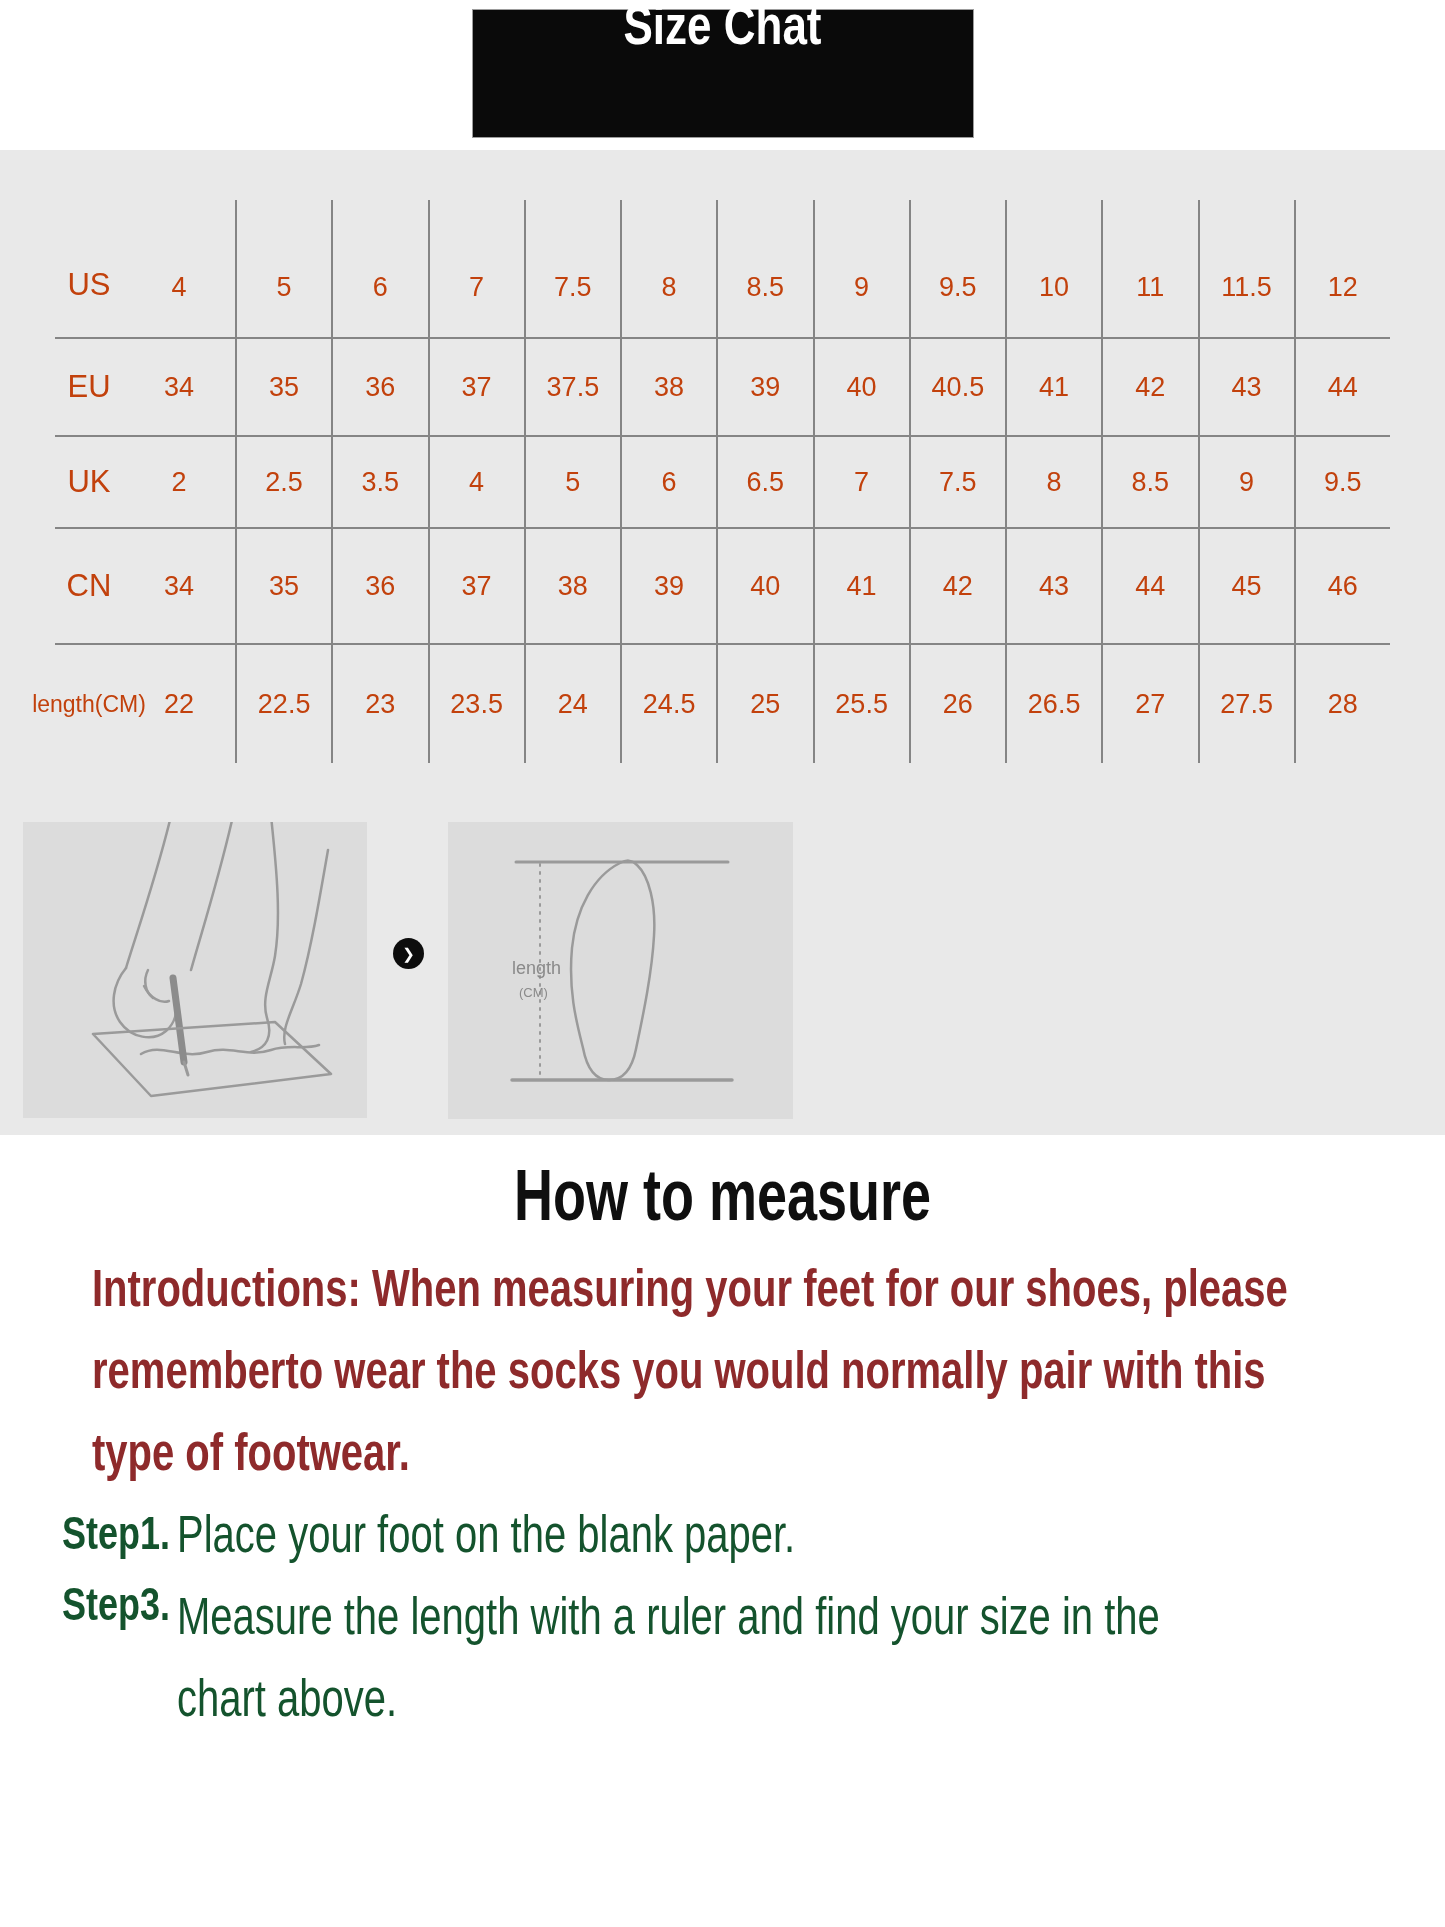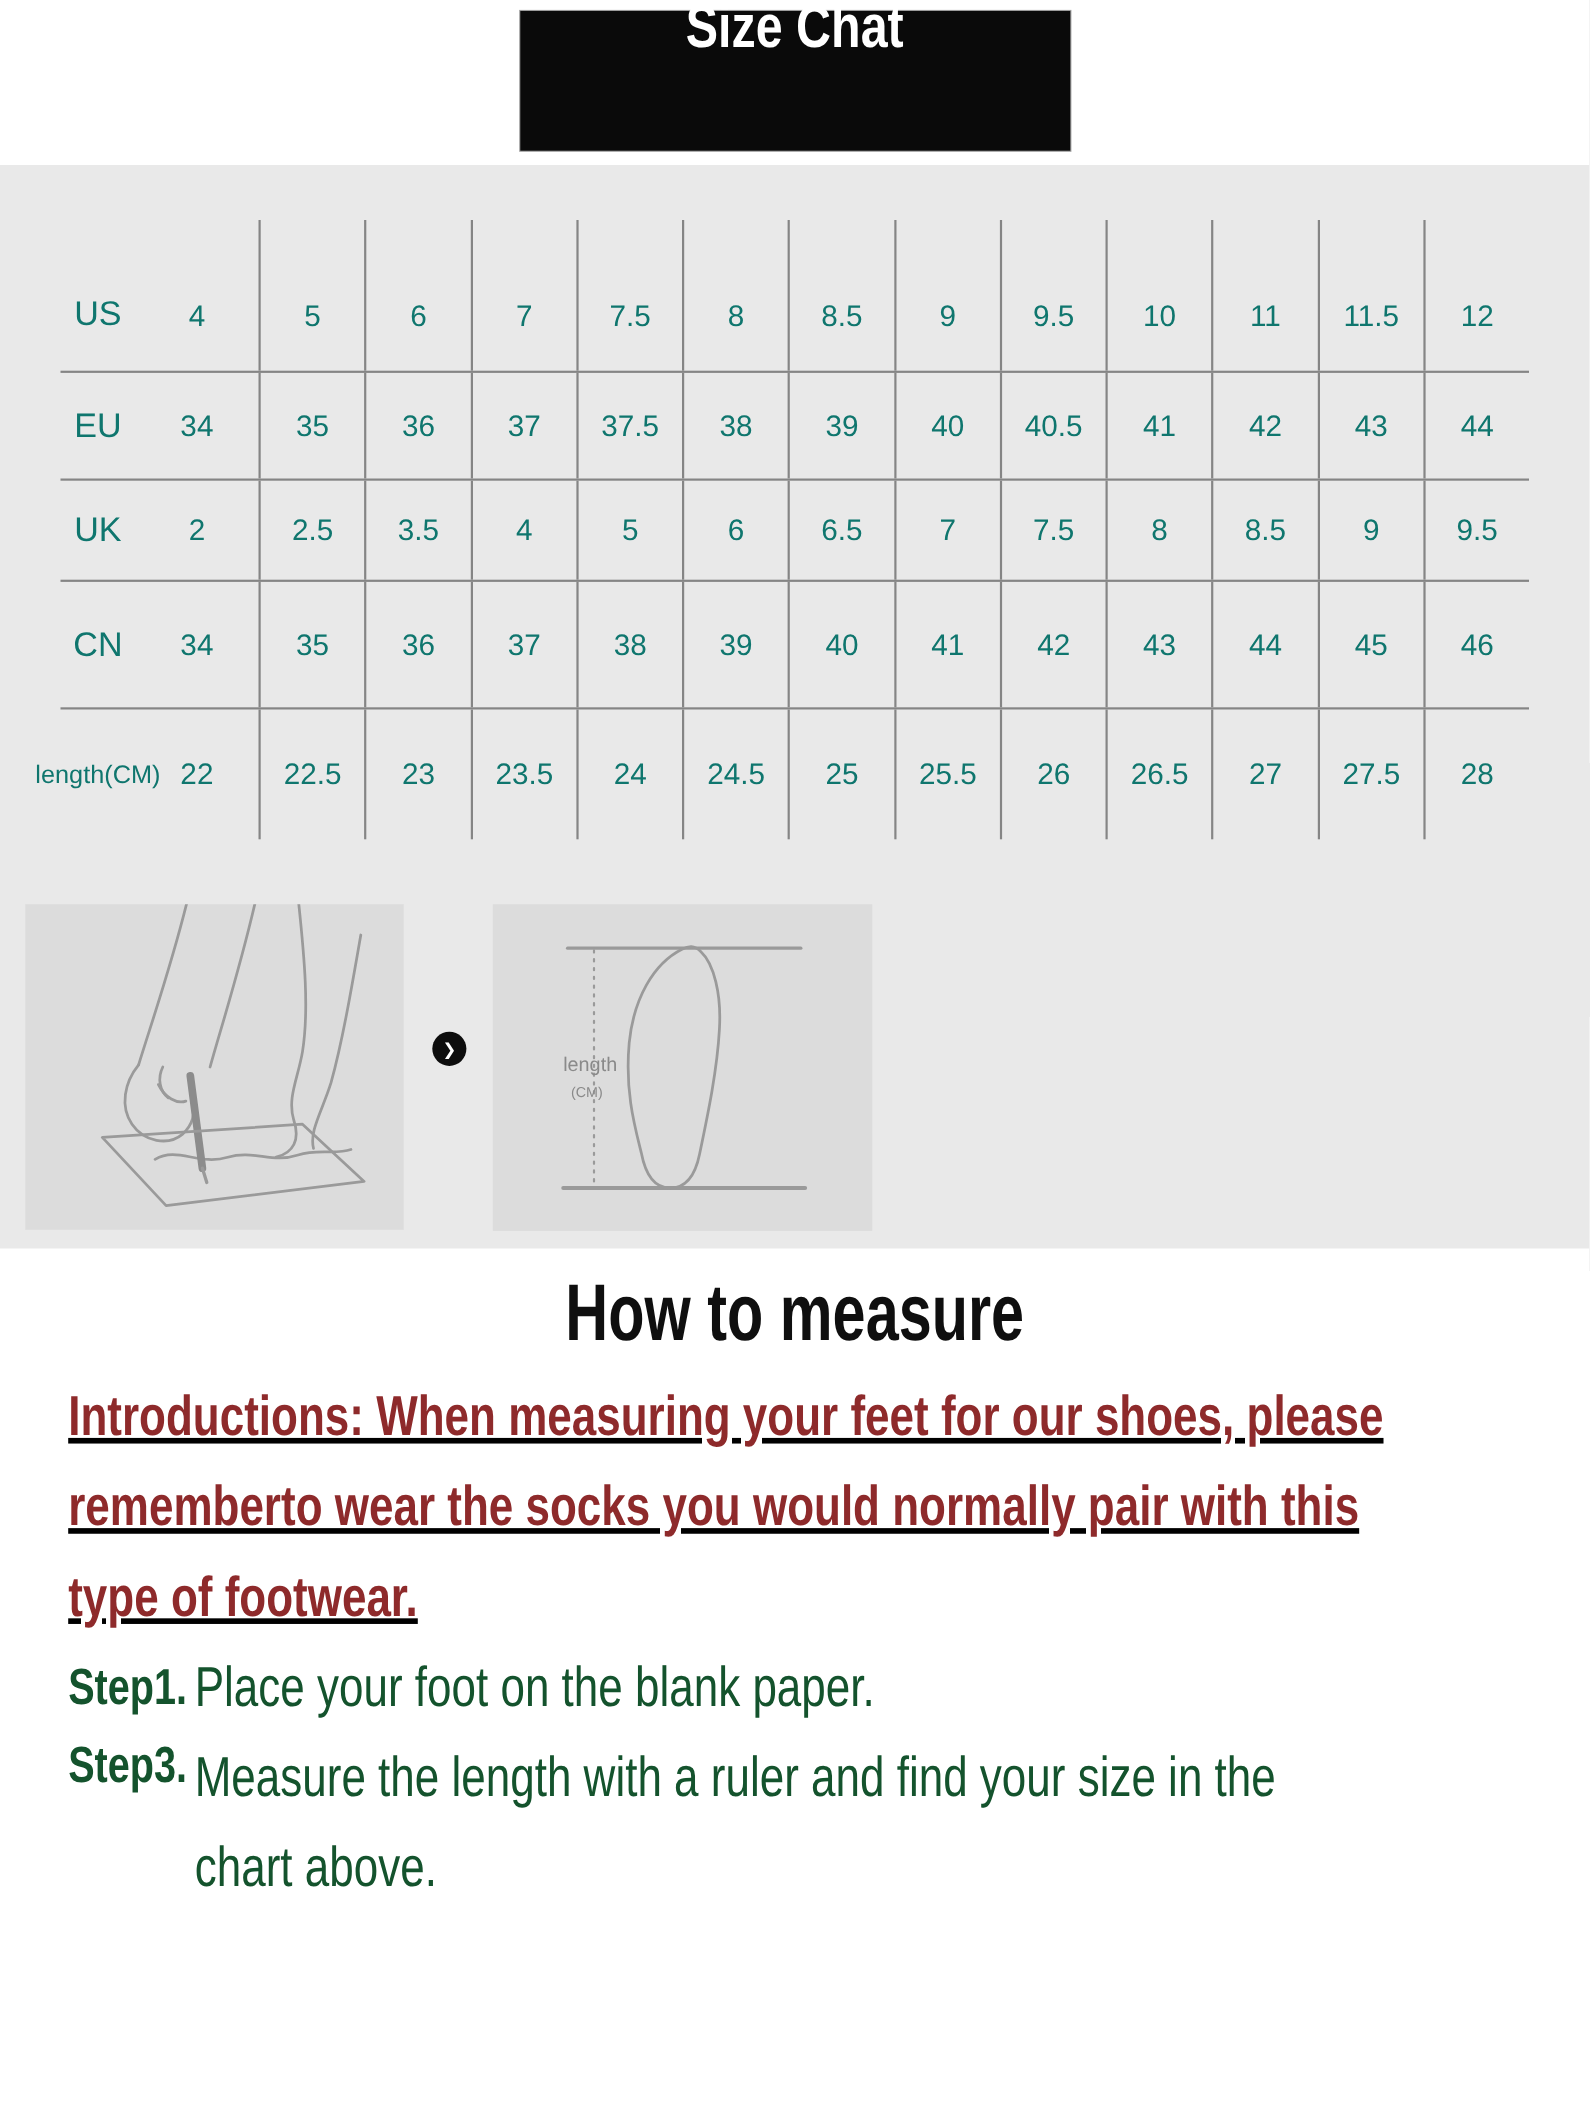--- a/index.html
+++ b/index.html
@@ -20,21 +20,21 @@
     transform:scaleY(1.25);
   }
 
   
   .panel{
     margin-top:13px;width:1445px;height:985px;background:#e9e9e9;
     box-sizing:border-box;padding-top:50px;
   }
 
   
-  .table{margin-left:55px;width:1335px;color:#0f766e;}
+  .table{margin-left:55px;width:1335px;color:#c2410c;}
   .t-row{
     display:grid;grid-template-columns:68px 112px repeat(12,1fr);
   }
   .t-row:nth-child(1){height:137px;}
   .t-row:nth-child(2){height:96px;}
   .t-row:nth-child(3){height:90px;}
   .t-row:nth-child(4){height:114px;}
   .t-row:nth-child(5){height:118px;}
   .t-row + .t-row{border-top:2px solid #858585;}
   .cell{
@@ -56,21 +56,21 @@
     background:#0d0d0d;color:#ffffff;display:flex;align-items:center;justify-content:center;
     font-size:15px;font-weight:bold;
   }
   .illus svg{display:block;width:100%;height:100%;}
 
   
   .howto-title{
     font-size:54px;font-weight:bold;color:#0f0f0f;text-align:center;
     line-height:62px;margin:28px 0 0;transform:scaleY(1.35);
   }
-  .intro{margin:22px 40px 0 62px;text-decoration:underline;}
+  .intro{margin:22px 40px 0 92px;}
   .intro-line{
     font-size:40px;font-weight:bold;color:#8e2a2b;line-height:82px;white-space:nowrap;
   }
   .steps{margin:0 30px 0 62px;color:#14532d;}
   .step-row{display:flex;}
   .step-label{
     width:115px;flex:0 0 115px;font-size:36px;font-weight:bold;line-height:82px;
   }
   .step-text{flex:1;}
   .step-line{font-size:40px;line-height:82px;white-space:nowrap;}

